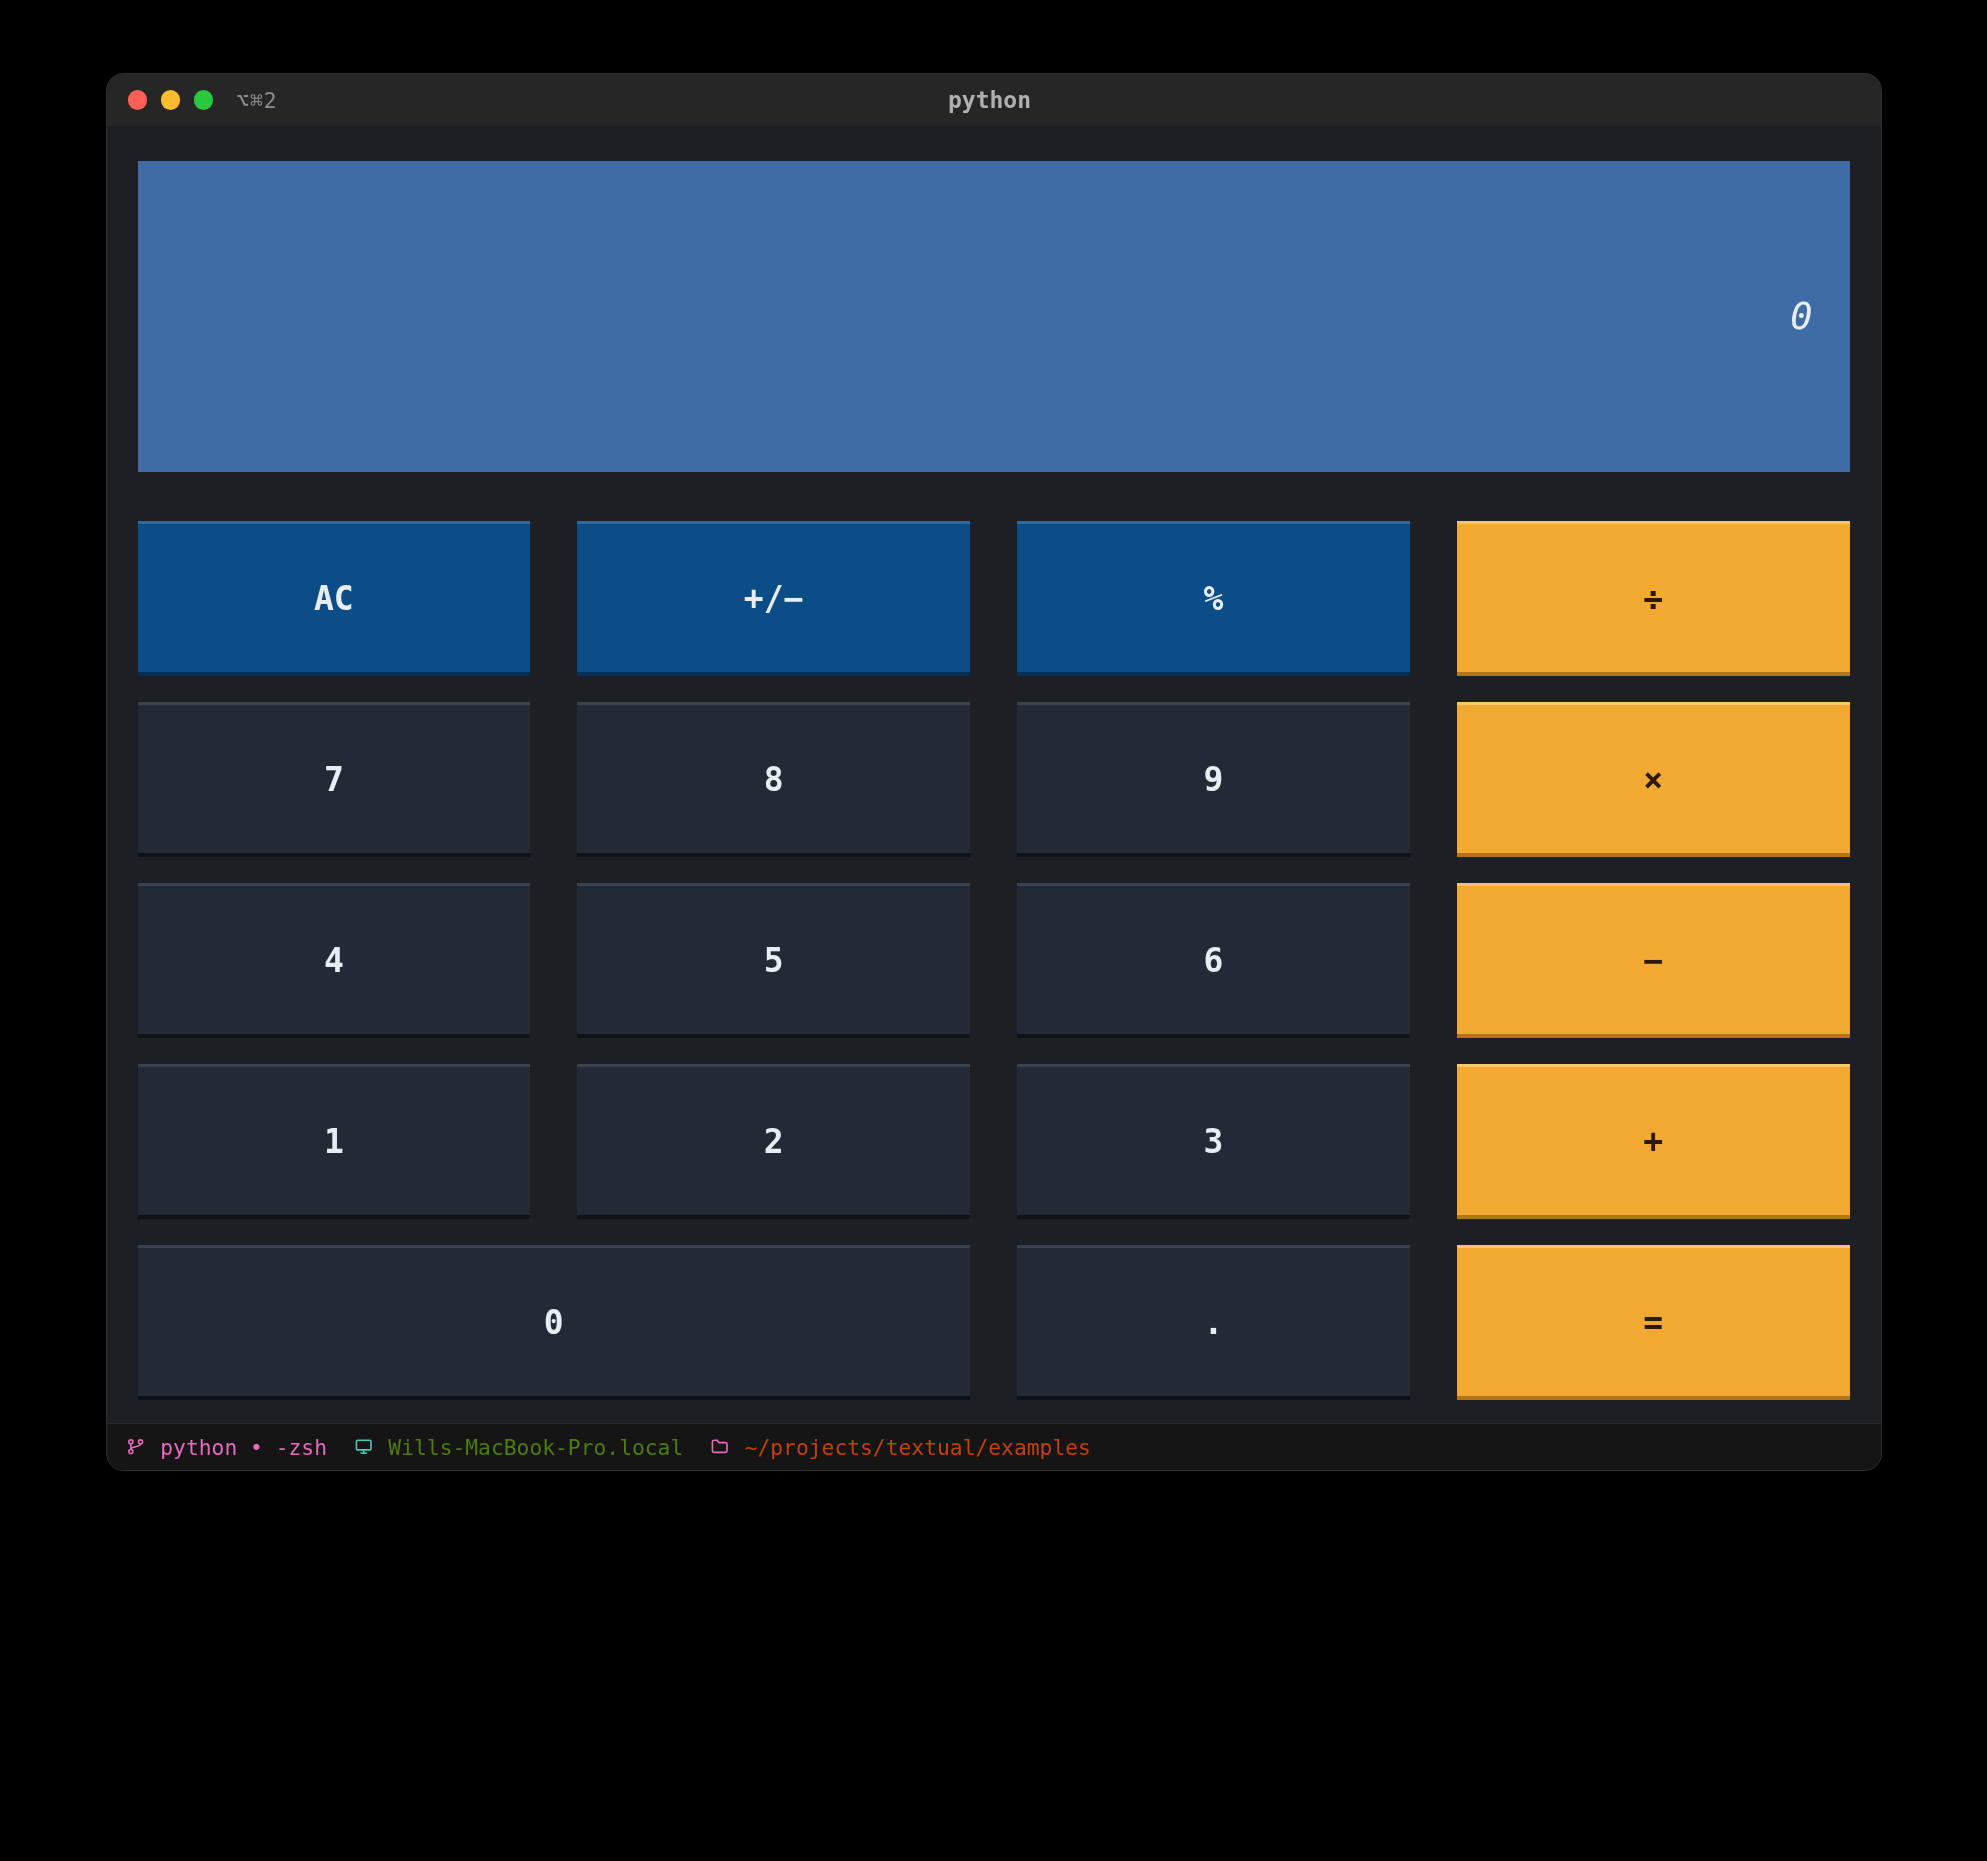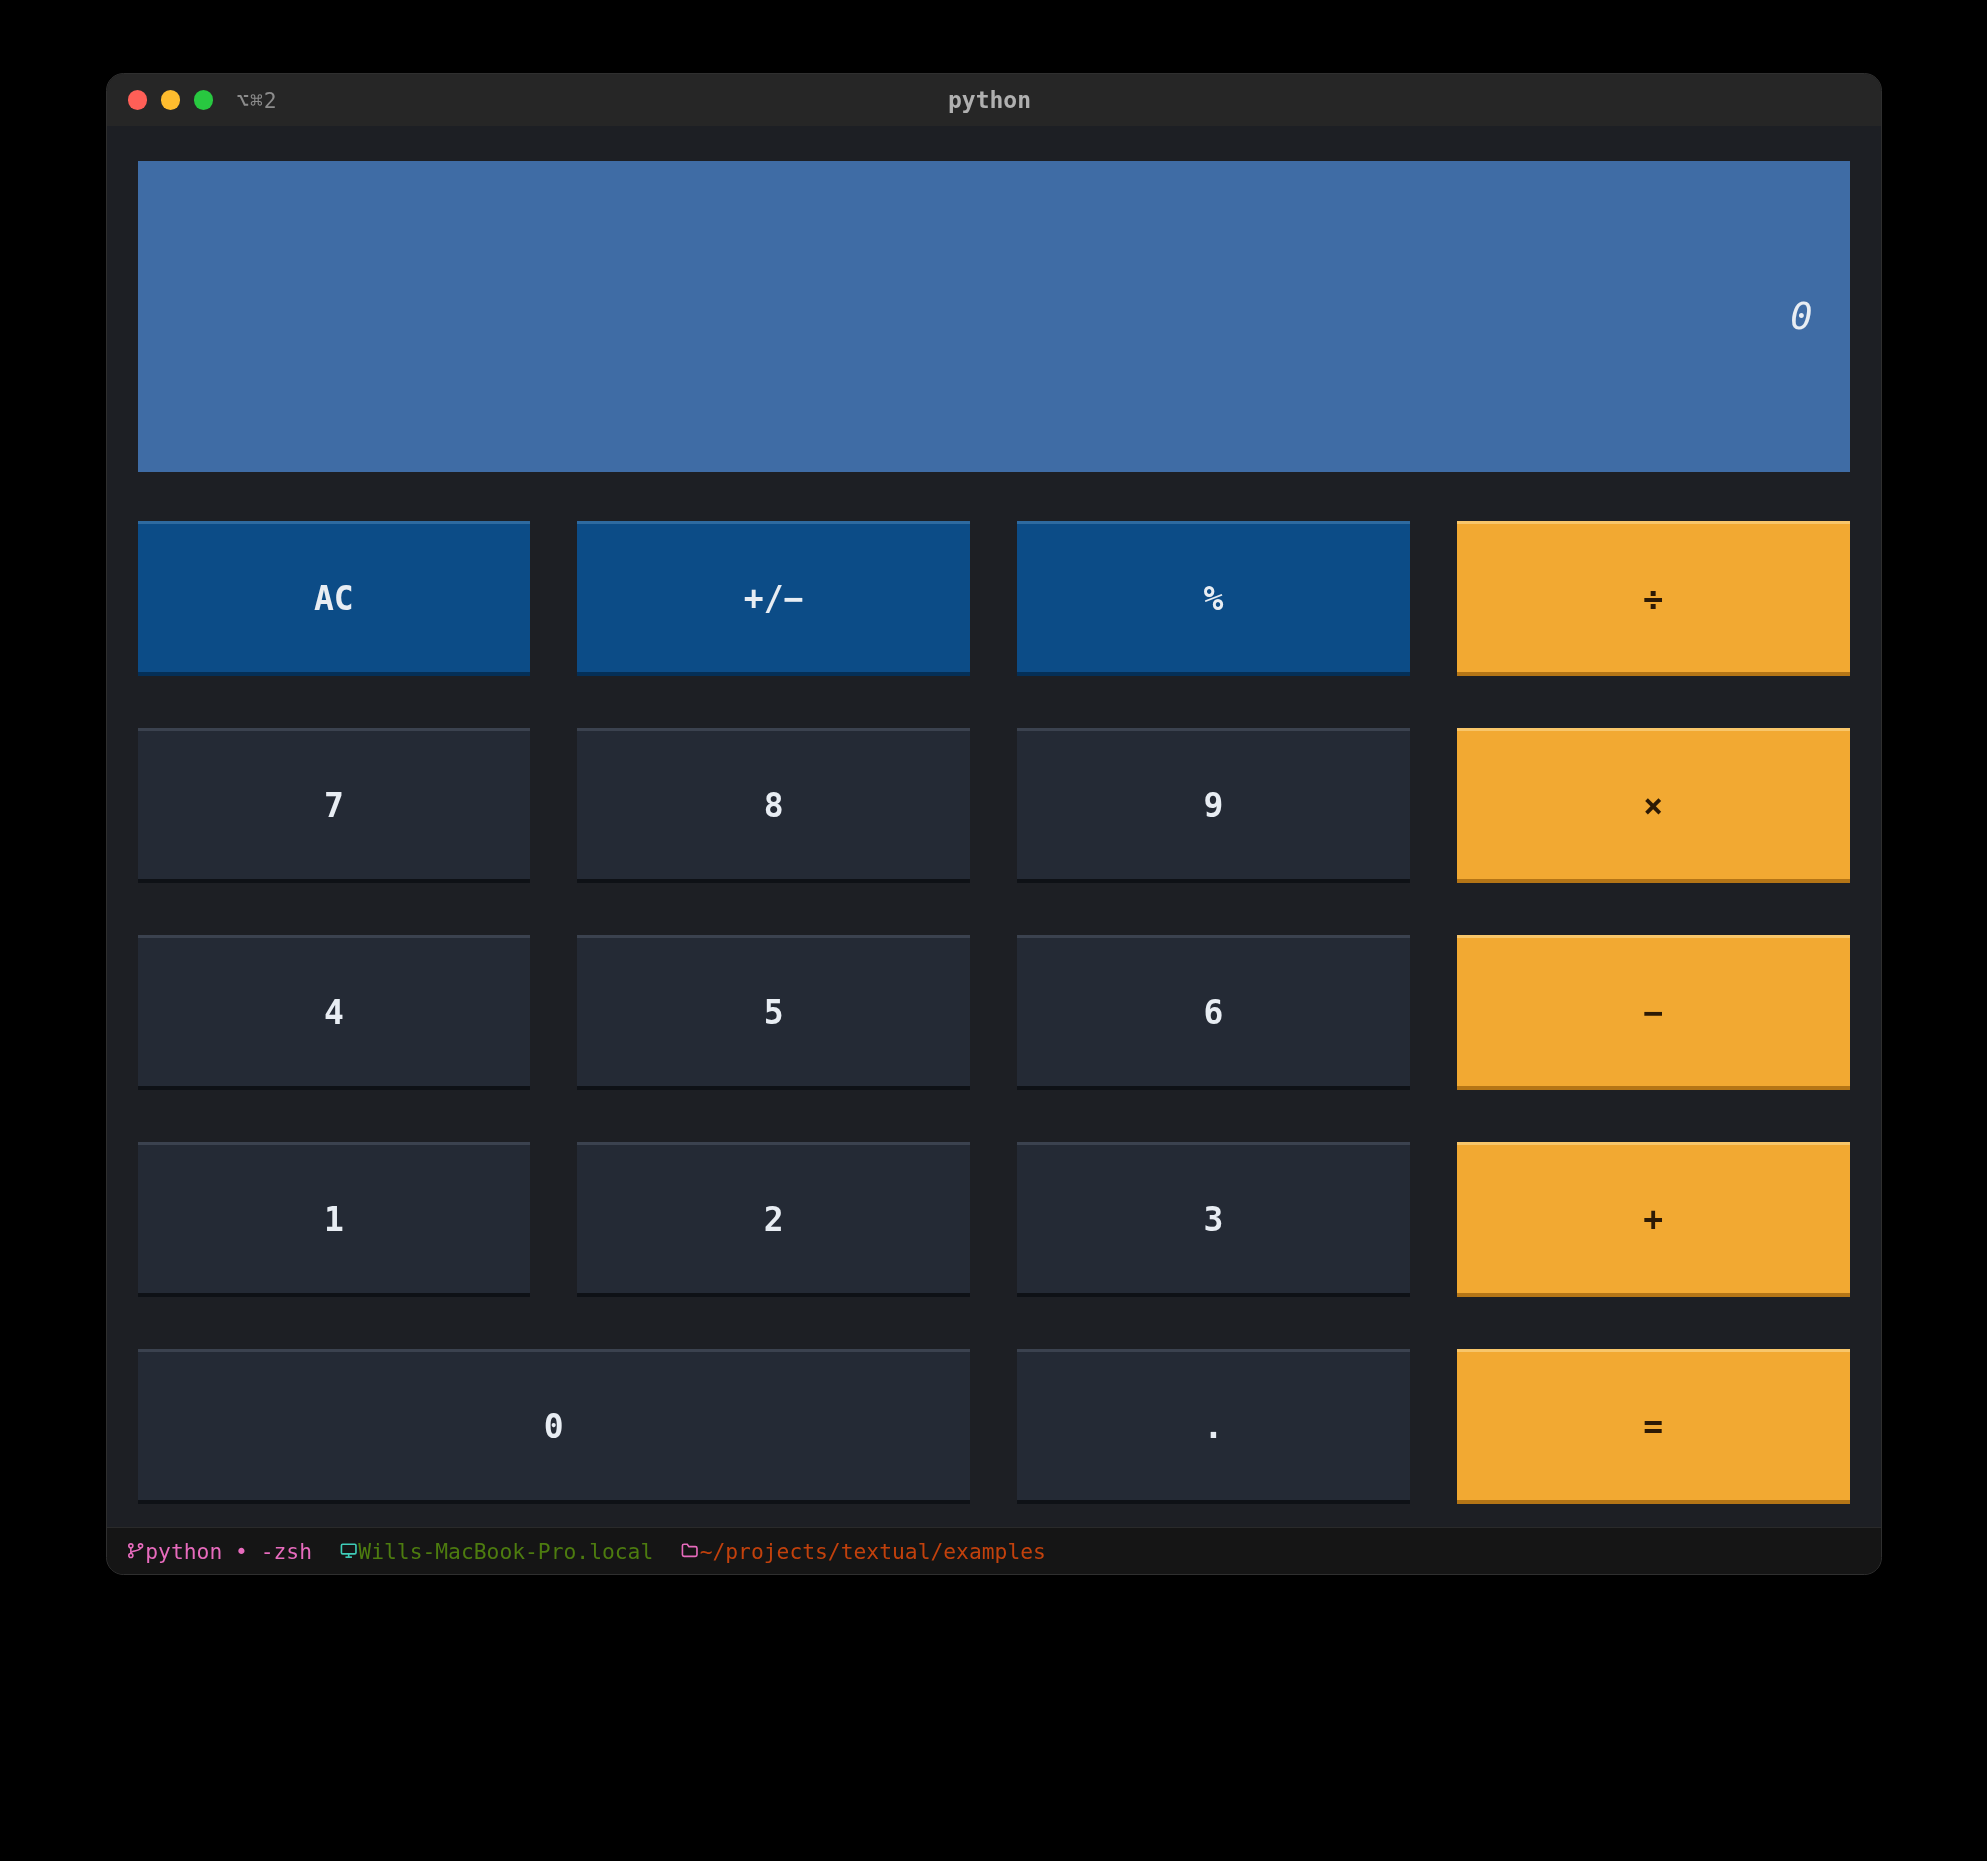--- a/index.html
+++ b/index.html
@@ -75,21 +75,21 @@
     padding-right: 37px;
     color: #e8edf3;
     font-size: 37px;
     font-style: italic;
     font-family: ui-monospace, "SF Mono", Menlo, monospace;
   }
   .pad {
     margin-top: 49px;
     display: flex;
     flex-direction: column;
-    gap: 52px;
+    gap: 26px;
   }
   .row {
     display: grid;
     grid-template-columns: repeat(4, 1fr);
     gap: 47px;
   }
   .btn {
     height: 155px;
     display: flex;
     align-items: center;
@@ -120,21 +120,21 @@
   .statusbar {
     height: 47px;
     background: #151515;
     display: flex;
     align-items: center;
     gap: 27px;
     padding: 0 19.4px;
     font-size: 21.3px;
     border-top: 1px solid #2a2a2a;
   }
-  .sb-item { display: flex; align-items: center; gap: 0; }
+  .sb-item { display: flex; align-items: center; gap: 15px; }
   .sb-proc { color: #e76bbd; }
   .sb-host { color: #4d7c0f; }
   .sb-path { color: #c2410c; }
   .sb-icon { display: inline-flex; }
   svg { display: block; }
 </style>
 </head>
 <body>
 
 <div class="viewport">

